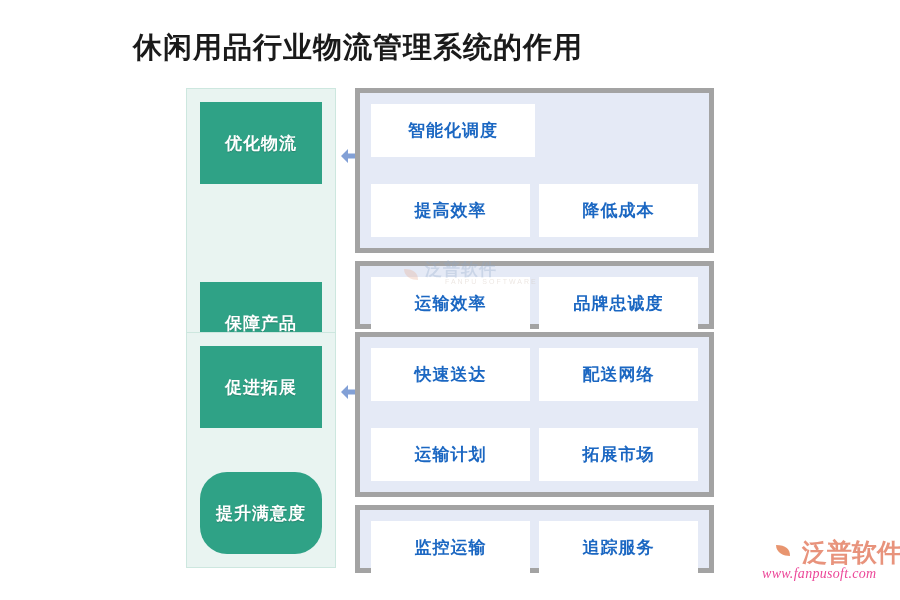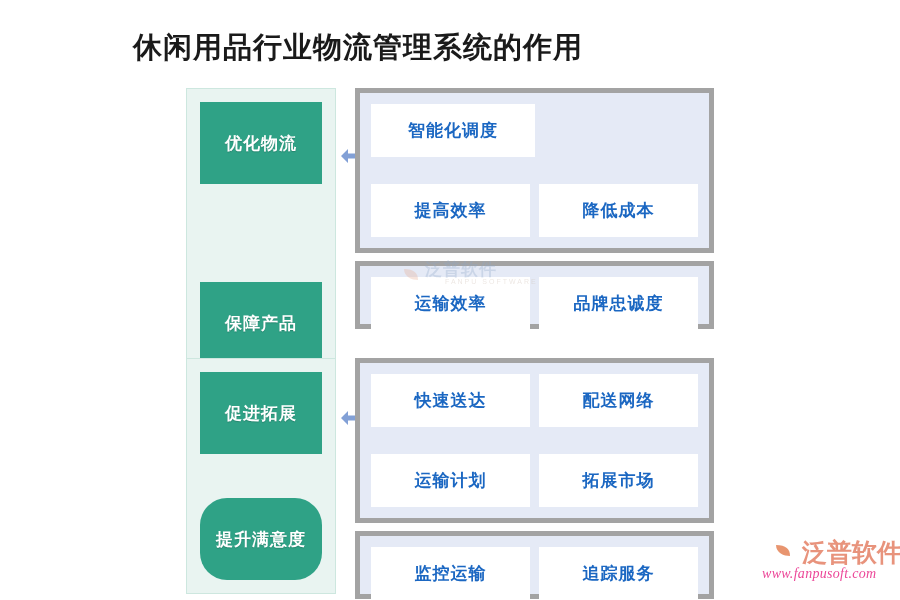--- a/index.html
+++ b/index.html
@@ -34,21 +34,21 @@
     color: #1a1a1a;
     letter-spacing: 1px;
     white-space: nowrap;
   }
 
   
   .group {
     position: absolute;
   }
   #group-top    { left: 186px; top: 88px;  width: 528px; height: 245px; }
-  #group-bottom { left: 186px; top: 358px; width: 540px; height: 236px; }
+  #group-bottom { left: 186px; top: 332px; width: 540px; height: 236px; }
 
   
   .left-col {
     position: absolute;
     left: 0;
     top: 0;
     width: 150px;
     background: #e9f4f1;
     border: 1px solid #cde7df;
     box-sizing: border-box;

